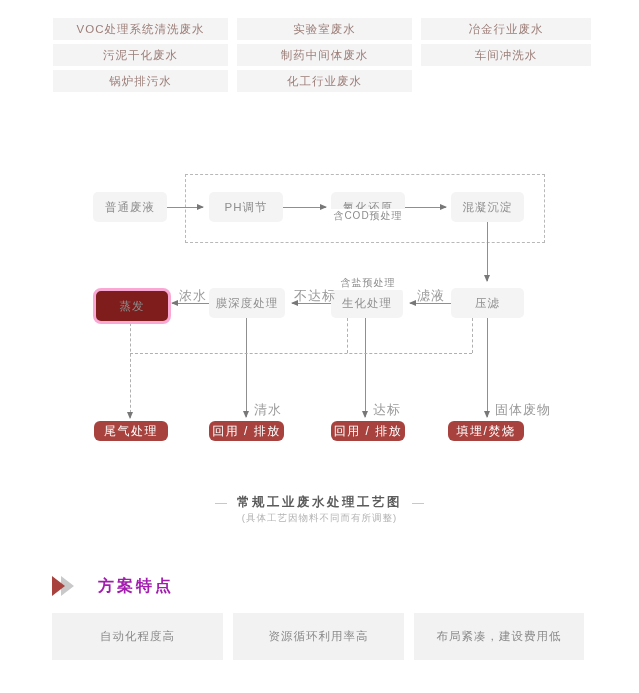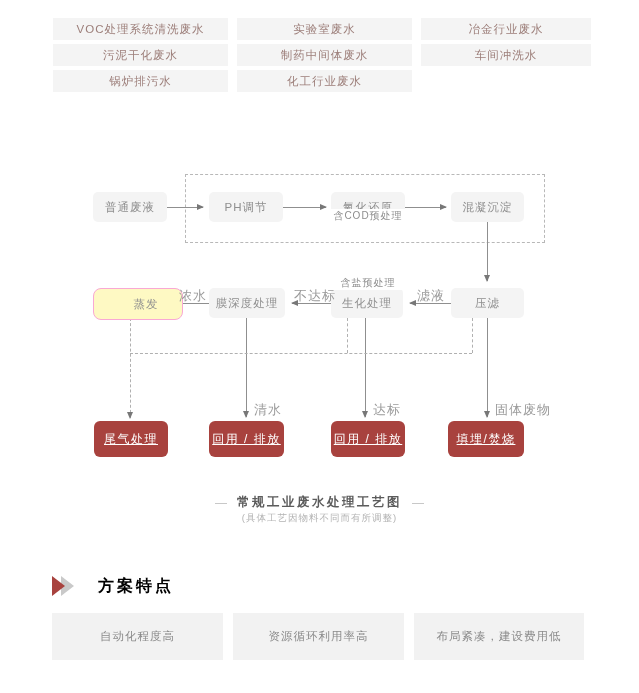--- a/index.html
+++ b/index.html
@@ -14,24 +14,24 @@
 
   
   .flow{position:absolute;left:0;top:0;width:639px;height:560px;}
   .dashed-region{position:absolute;left:185px;top:174px;width:358px;height:67px;
     border:1px dashed #b8b8b8;}
   .region-label{position:absolute;transform:translateX(-50%);background:#ffffff;
     padding:0 9px;font-size:10px;color:#8d8d8d;letter-spacing:1px;white-space:nowrap;z-index:3;margin-top:41px;}
   .fbox{position:absolute;height:30px;background:#f4f4f4;border-radius:5px;
     color:#8f8f8f;font-size:11.5px;letter-spacing:1px;display:flex;align-items:center;
     justify-content:center;white-space:nowrap;z-index:2;}
-  .fbox.outline{background:#fef9c3;border:1px solid #f9a8d4;border-radius:8px;padding-left:16px;}
-  .rbox{position:absolute;height:36px;background:#a8423e;border-radius:6px;
+  .fbox.outline{background:#7f1d1d;border:3px solid #f9a8d4;border-radius:8px;}
+  .rbox{position:absolute;height:20px;background:#a8423e;border-radius:6px;
     color:#ffffff;font-size:12px;letter-spacing:1.5px;display:flex;align-items:center;
-    justify-content:center;white-space:nowrap;z-index:2;text-decoration:underline;}
+    justify-content:center;white-space:nowrap;z-index:2;}
 
   .hline{position:absolute;height:1px;background:#8f8f8f;}
   .vline{position:absolute;width:1px;background:#8f8f8f;}
   .vdash{position:absolute;width:0;border-left:1px dashed #b0b0b0;}
   .hdash{position:absolute;height:0;border-top:1px dashed #b0b0b0;}
 
   .arr-r::after{content:"";position:absolute;right:-1px;top:-3px;width:0;height:0;
     border-left:7px solid #777;border-top:3.5px solid transparent;border-bottom:3.5px solid transparent;}
   .arr-l::before{content:"";position:absolute;left:-1px;top:-3px;width:0;height:0;
     border-right:7px solid #777;border-top:3.5px solid transparent;border-bottom:3.5px solid transparent;}
@@ -49,21 +49,21 @@
   .caption-note{position:absolute;left:0;top:512px;width:639px;text-align:center;
     color:#b3b3b3;font-size:9.5px;letter-spacing:1px;}
 
   
   .feat-header{position:absolute;left:52px;top:573px;height:26px;display:flex;align-items:center;}
   .tri-wrap{position:relative;width:26px;height:22px;}
   .tri-gray{position:absolute;left:9px;top:1px;width:0;height:0;
     border-left:13px solid #c9c9c9;border-top:10px solid transparent;border-bottom:10px solid transparent;}
   .tri-red{position:absolute;left:0;top:1px;width:0;height:0;
     border-left:13px solid #a8423e;border-top:10px solid transparent;border-bottom:10px solid transparent;}
-  .feat-title{margin-left:20px;color:#000000;font-size:16px;font-weight:bold;letter-spacing:3px;white-space:nowrap;}
+  .feat-title{margin-left:20px;color:#a21caf;font-size:16px;font-weight:bold;letter-spacing:3px;white-space:nowrap;}
 
   .feat-boxes{position:absolute;left:52px;top:613px;width:538px;display:flex;gap:10px;}
   .feat-box{height:47px;background:#f2f2f2;color:#8a8a8a;font-size:11.5px;letter-spacing:1px;
     display:flex;align-items:center;justify-content:center;white-space:nowrap;}
   .feat-box.b1{width:171px;}
   .feat-box.b2{width:171px;}
   .feat-box.b3{width:170px;}
 </style>
 </head>
 <body>

